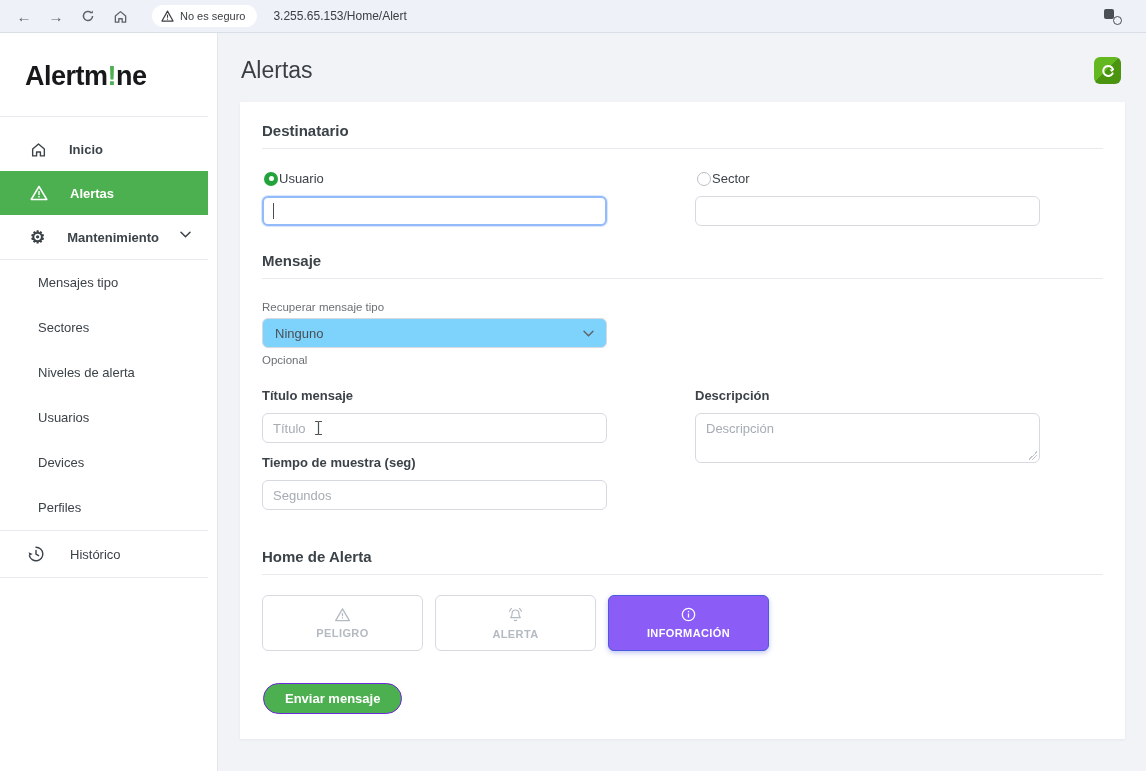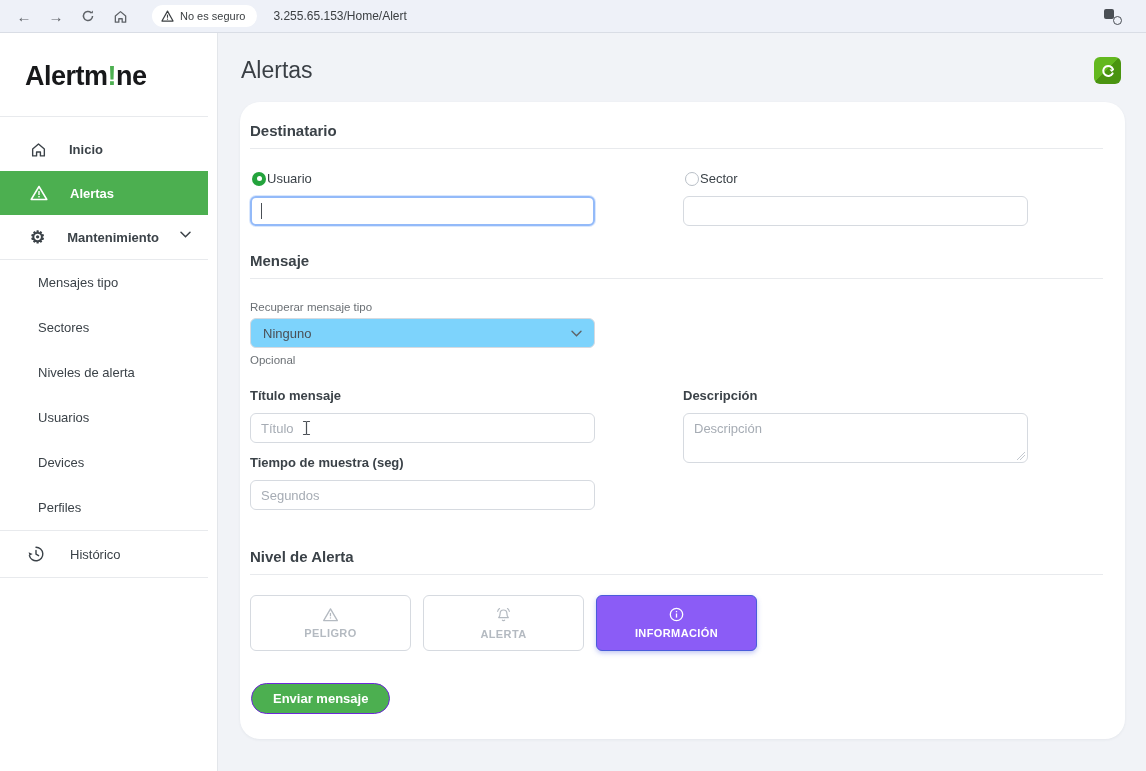--- a/index.html
+++ b/index.html
@@ -53,22 +53,22 @@
   
   .main { flex:1; overflow:hidden; }
   .main-header { display:flex; align-items:center; justify-content:space-between; padding:24px 25px 18px 23px; }
   .page-title { font-size:23px; font-weight:500; color:#3a3f45; }
   .refresh-btn {
     width:27px; height:27px; border:none; border-radius:6px; cursor:pointer;
     background:linear-gradient(135deg,#63b81f 0 48%,#4a9410 48% 100%);
     display:flex; align-items:center; justify-content:center;
   }
   .card {
-    background:#ffffff; border-radius:20px; margin:0 21px 0 22px; height:637px;
-    box-shadow:0 1px 3px rgba(40,50,70,0.06); padding:20px 22px 0 10px;
+    background:#ffffff; border-radius:1px; margin:0 21px 0 22px; height:637px;
+    box-shadow:0 1px 3px rgba(40,50,70,0.06); padding:20px 22px 0 22px;
   }
   .sec-title { font-size:15px; font-weight:700; color:#3b4248; }
   .sec-divider { border:none; border-top:1px solid #e8eaed; margin:9px 0 0 0; }
   .grid2 { display:grid; grid-template-columns:345px 345px; column-gap:88px; }
   .radio-row { display:flex; align-items:center; gap:1px; margin:22px 0 10px 2px; }
   .radio { width:14px; height:14px; border-radius:50%; flex-shrink:0; cursor:pointer; }
   .radio.checked { background:#23a33c; position:relative; }
   .radio.checked::after { content:""; position:absolute; width:5px; height:5px; background:#fff; border-radius:50%; left:4.5px; top:4.5px; }
   .radio.unchecked { background:#fff; border:1.5px solid #b9bfc7; }
   .radio-label { font-size:13px; color:#3b4248; }
@@ -278,21 +278,21 @@
         <div>
           <div class="field-label">Descripción</div>
           <div class="ta-wrap">
             <textarea class="txtarea" placeholder="Descripción" style=""></textarea>
             <span class="ta-grip"></span>
           </div>
         </div>
       </div>
 
       
-      <div class="sec-title mt30" style="margin-top:38px;">Nivel de Alerta</div>
+      <div class="sec-title mt30" style="margin-top:38px;">Home de Alerta</div>
       <hr class="sec-divider">
 
       <div class="level-row">
         <button class="level-btn">
           <svg width="17" height="15" viewBox="0 0 18 16">
               <path d="M9 2 16.3 14.5H1.7z" fill="none" stroke="#b4bac1" stroke-width="1.4" stroke-linejoin="round"></path>
               <rect x="8.3" y="6.3" width="1.3" height="3.6" fill="#b4bac1"></rect>
               <rect x="8.3" y="11" width="1.3" height="1.3" fill="#b4bac1"></rect>
             </svg>
           <span>PELIGRO</span>

